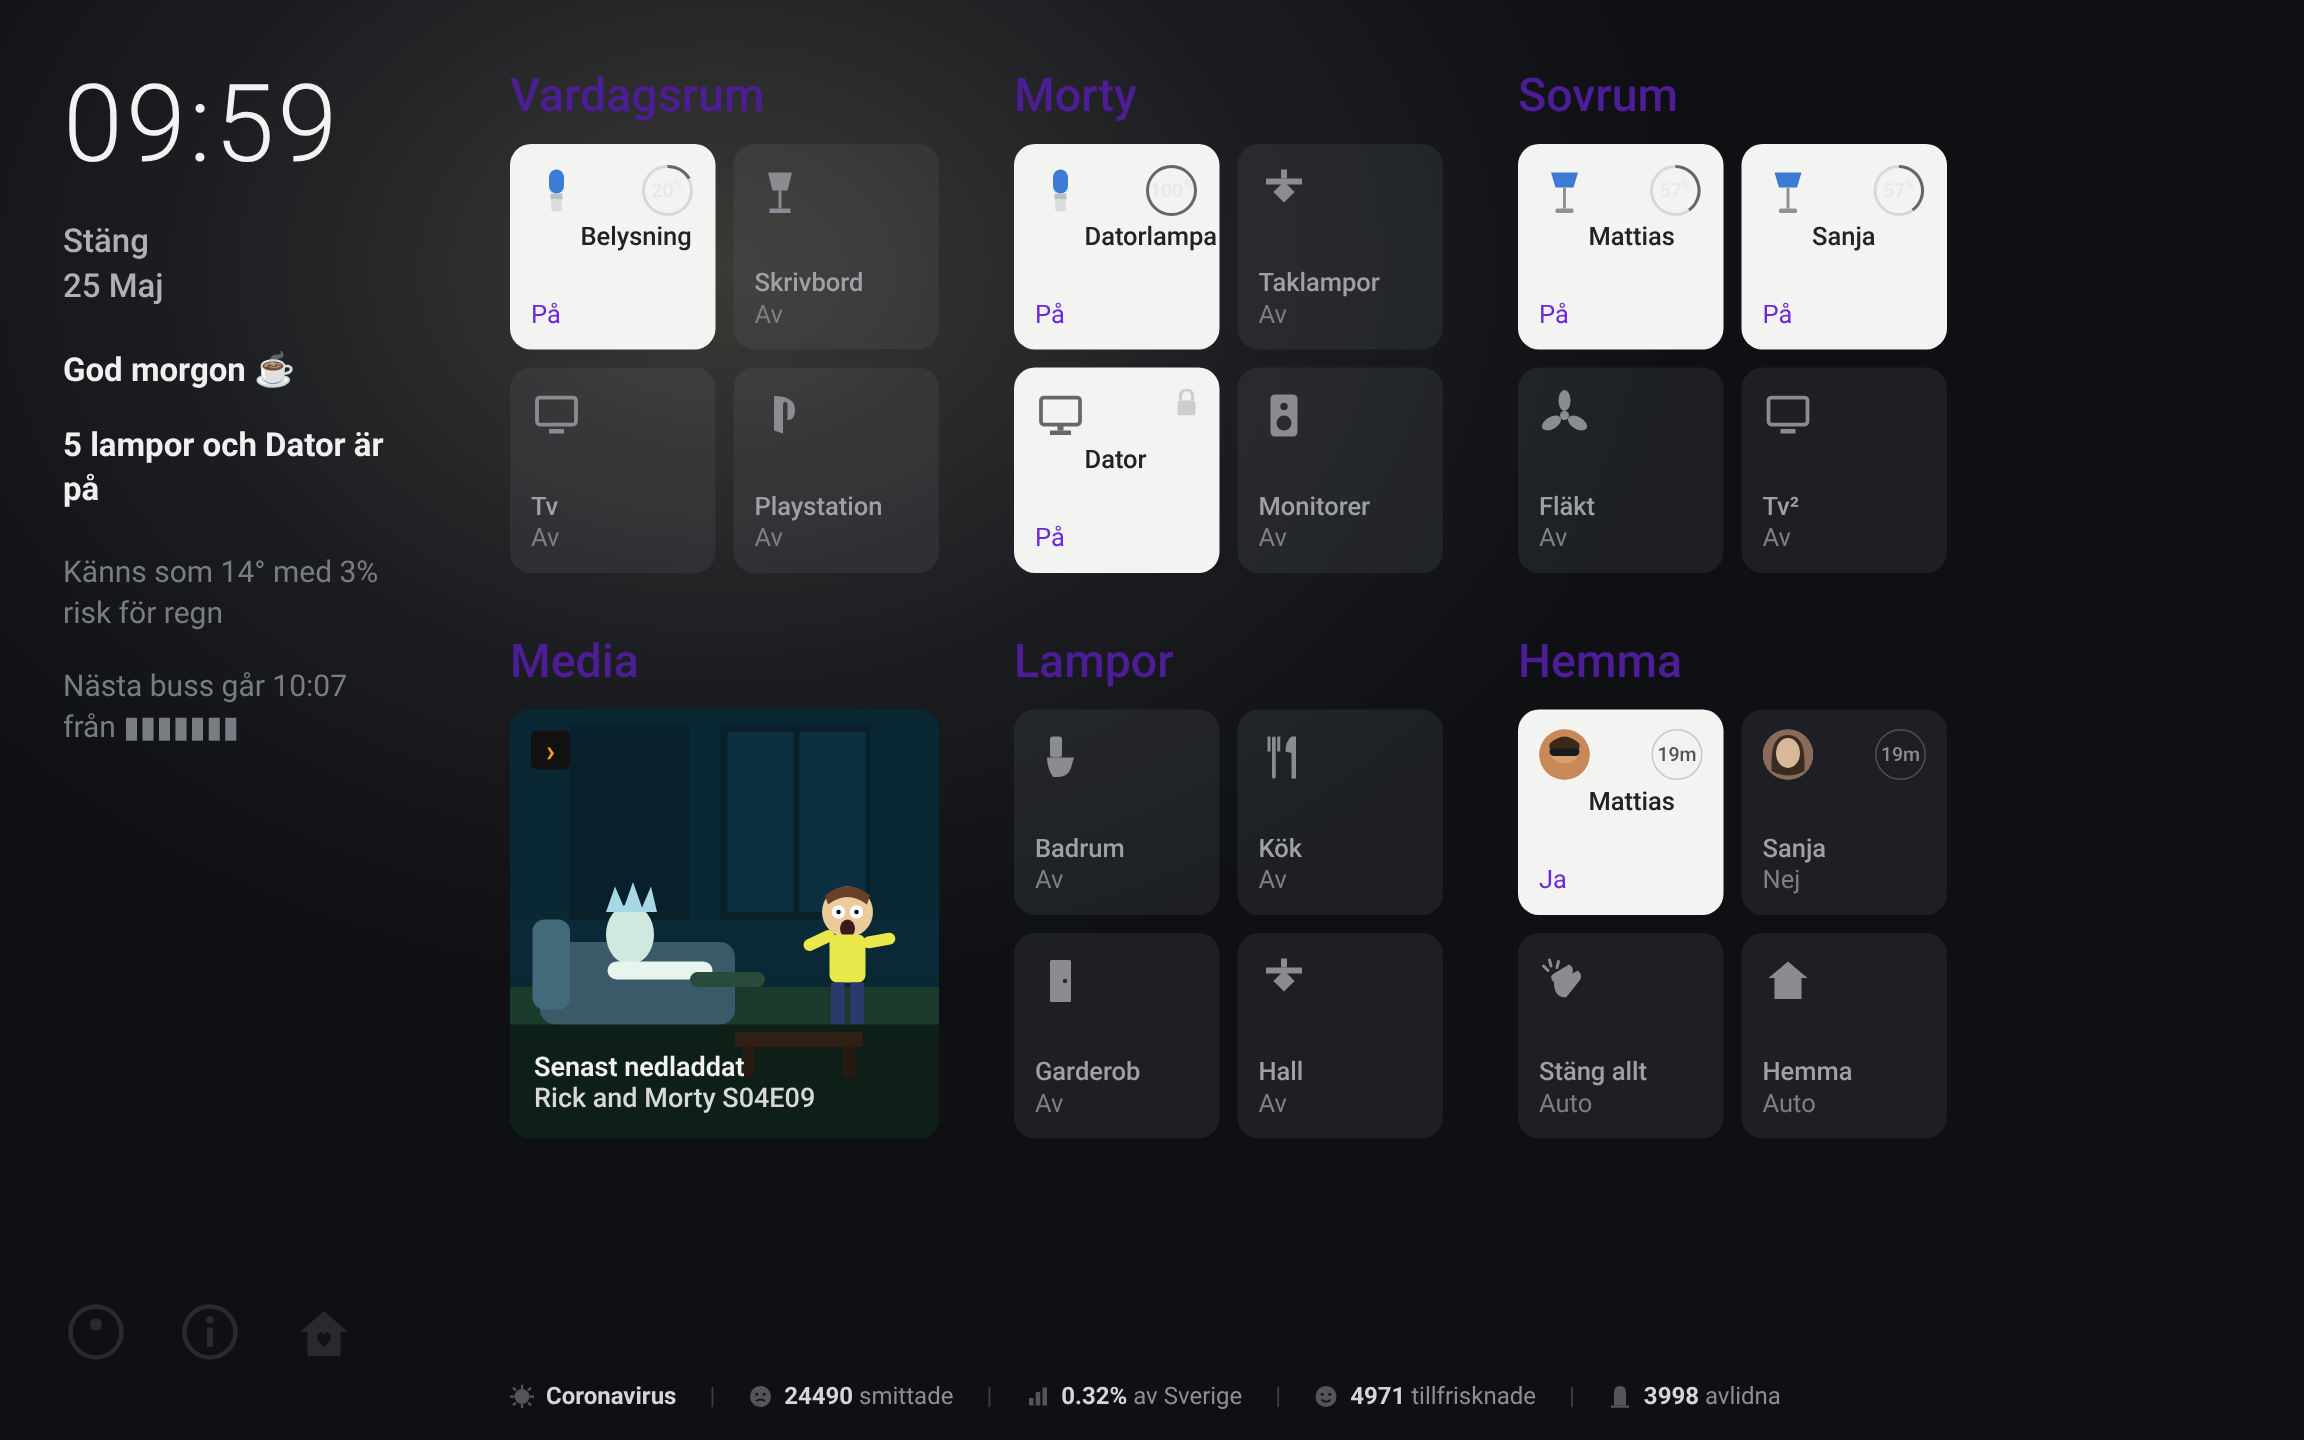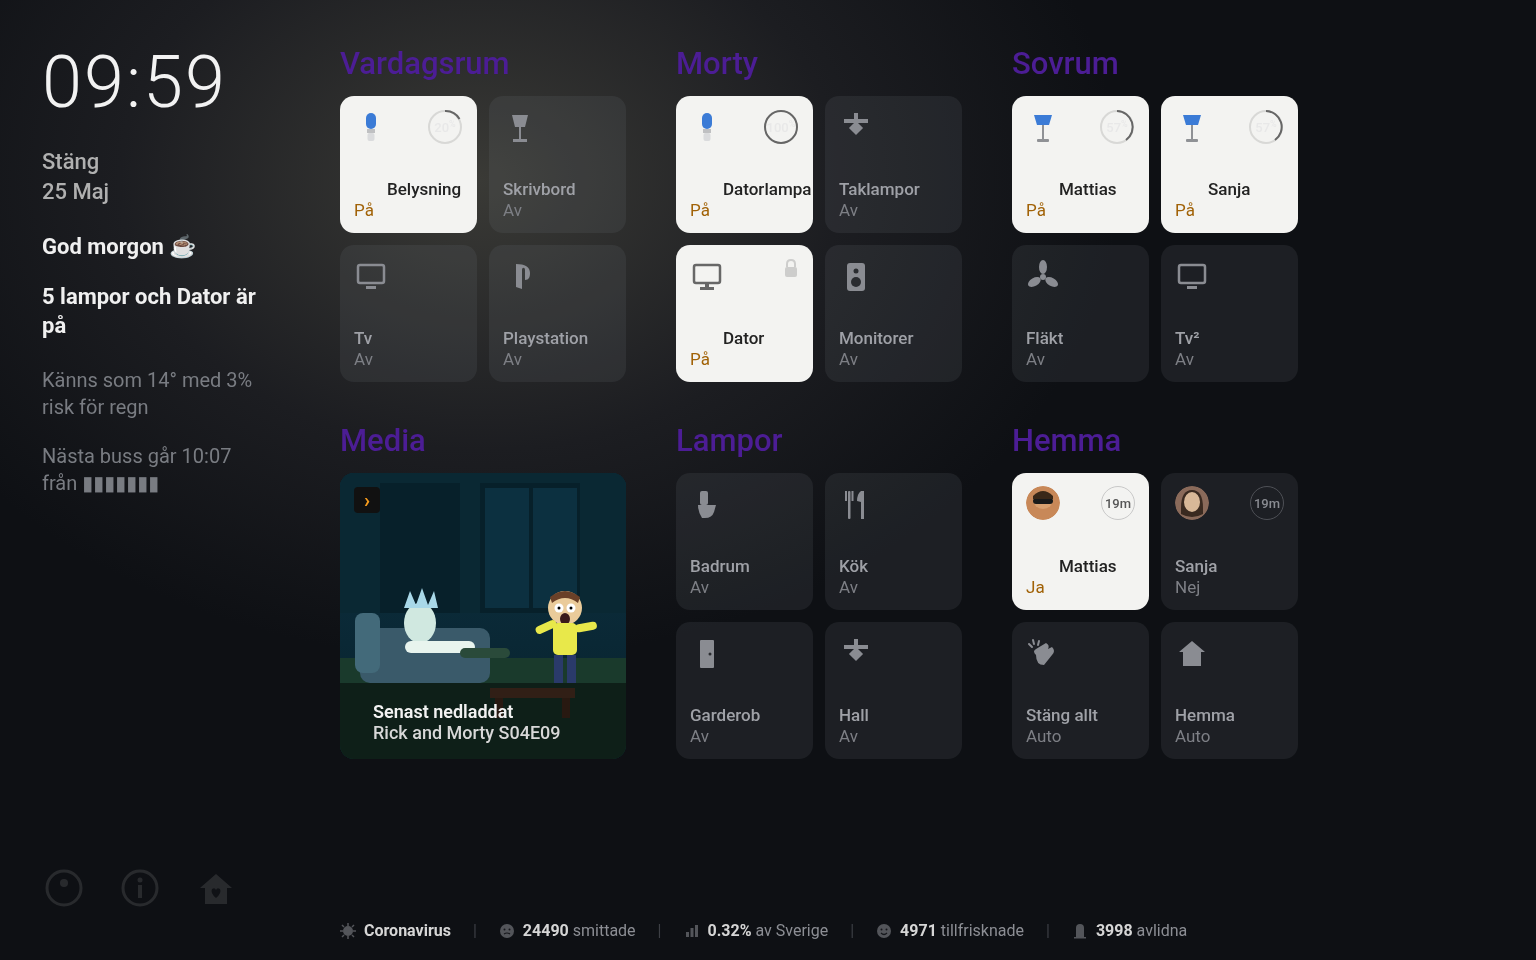--- a/index.html
+++ b/index.html
@@ -52,37 +52,37 @@
 .tile .icon { width: 34px; height: 38px; }
 .tile .icon svg { width: 100%; height: 100%; }
 .pct-ring { width: 36px; height: 36px; position: relative; display:flex; align-items:center; justify-content:center; }
 .pct-ring svg { position:absolute; top:0; left:0; }
 .pct-ring span { font-size: 13px; font-weight:500; }
 .pct-ring sup { font-size: 9px; }
 .tile-labels { line-height: 1.25; }
 .tile-name { font-size: 17px; font-weight: 500; }
 .tile-state { font-size: 17px; font-weight: 400; }
 .tile.on .tile-name { color: #222; margin-left: 33px; }
-.tile.on .tile-state { color: #a16207; }
+.tile.on .tile-state { color: #6d28d9; margin-top: 31px; }
 .tile:not(.on) .tile-name { color: #9fa1a7; }
 .tile:not(.on) .tile-state { color: #7d7f85; }
 .lock { position:absolute; top:14px; right:14px; opacity:.45; }
 .tile.on .lock { opacity:.35; }
 
 
 .media-card {
   width: 286px;
   height: 286px;
   border-radius: 14px;
   overflow: hidden;
   position: relative;
   background: #0b2028;
 }
 .media-canvas { width: 100%; height: 100%; display:block; }
-.media-overlay { position:absolute; left:0; right:0; bottom:0; padding: 0 16px 16px 33px; }
+.media-overlay { position:absolute; left:0; right:0; bottom:0; padding: 0 16px 16px 16px; }
 .media-line1 { font-size: 18px; font-weight:600; color:#f2f2f2; }
 .media-line2 { font-size: 18px; font-weight:500; color:#d8d8d8; }
 .media-badge {
   position:absolute; top:14px; left:14px; width:26px; height:26px;
   background:#111; border-radius:4px; display:flex; align-items:center; justify-content:center;
   color:#f59b1d; font-size:20px; font-weight:bold;
 }
 
 
 .avatar { width:34px; height:34px; border-radius:50%; }

